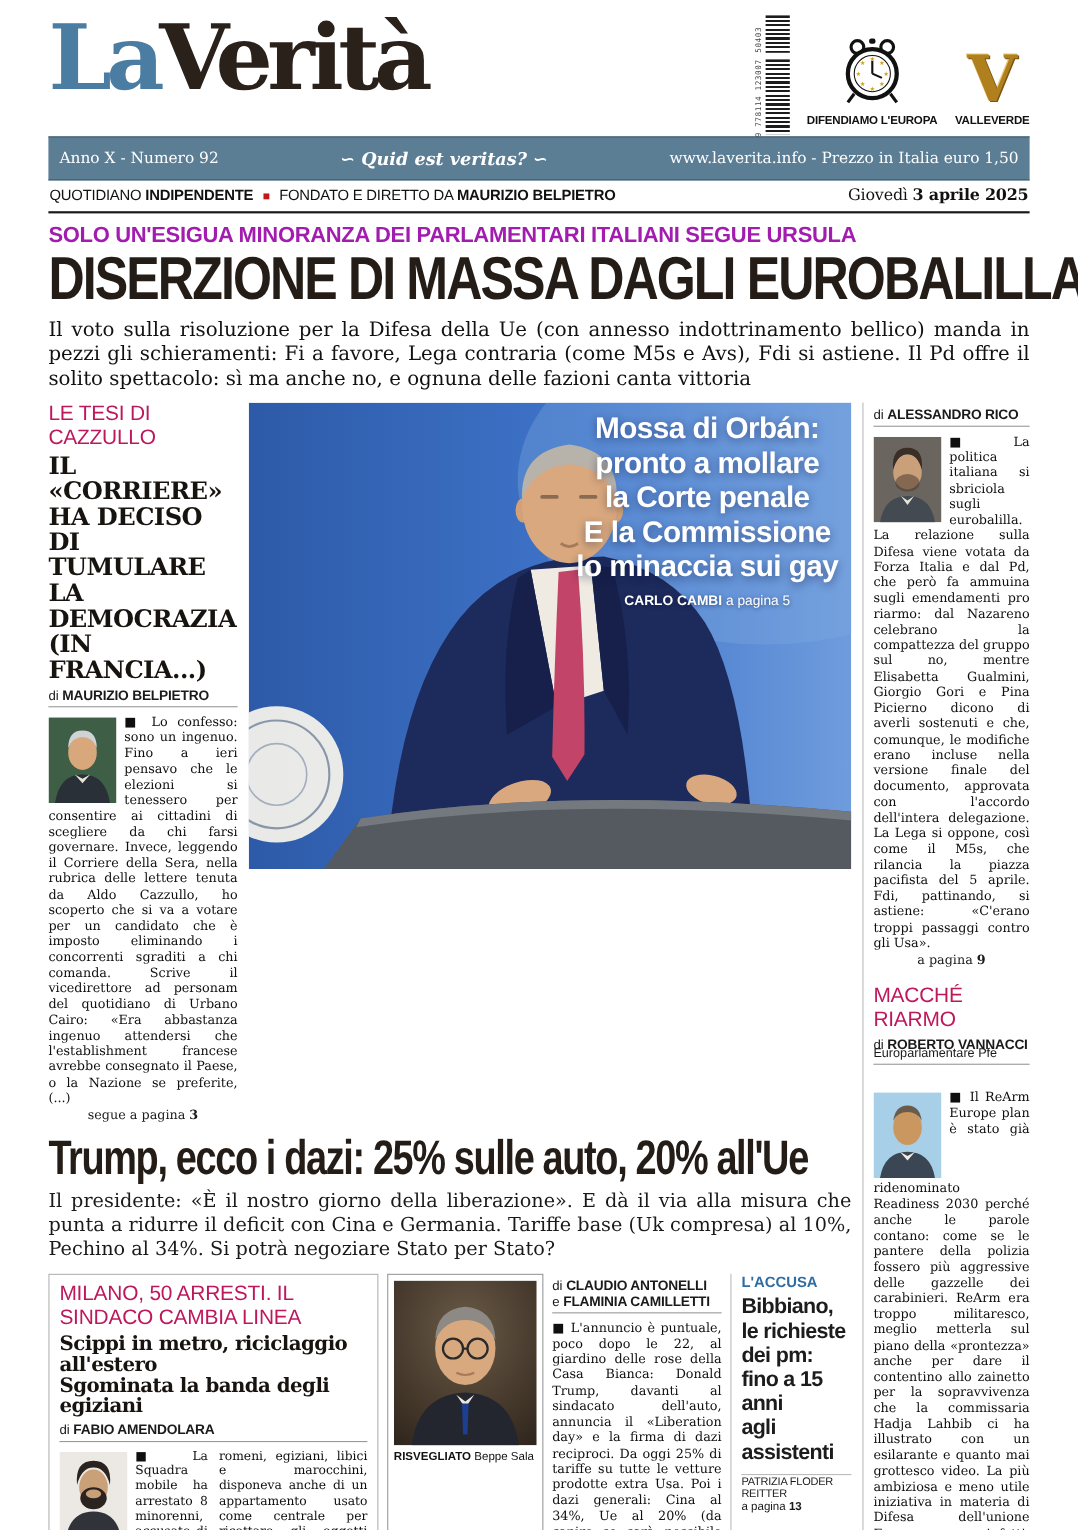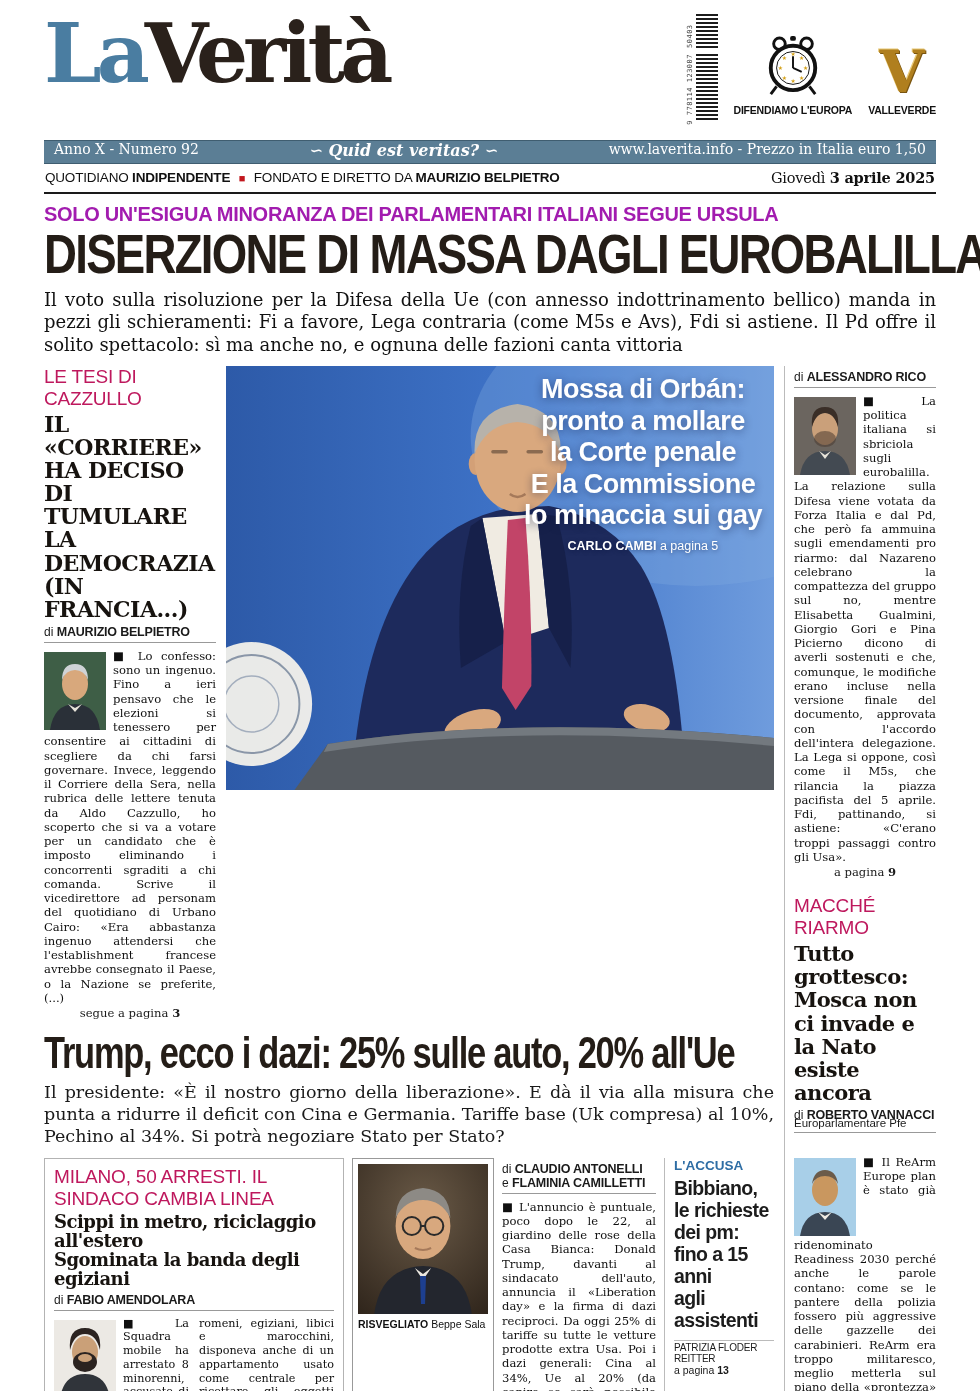--- a/index.html
+++ b/index.html
@@ -17,21 +17,21 @@
 .bc-seg{display:flex;align-items:stretch;gap:2px}
 .bc-num{writing-mode:vertical-rl;transform:rotate(180deg);font:7px "DejaVu Sans Mono",monospace;color:#444;letter-spacing:.5px}
 .bc-bars{width:22px;background:repeating-linear-gradient(180deg,#1c1c1c 0 2px,#fff 2px 4px)}
 .bc-bars.s1{height:34px}
 .bc-bars.s2{height:68px}
 .logo-block{display:flex;flex-direction:column;align-items:center;justify-content:flex-end;height:102px}
 .logo-label{font-weight:bold;font-size:10.5px;letter-spacing:-.2px;color:#111;margin-top:3px;white-space:nowrap}
 .vv-letter{font-family:"DejaVu Serif",serif;font-weight:bold;font-size:58px;line-height:1;color:#b07f1e;text-shadow:1px 1px 0 #7a5510,-1px -1px 0 #e8ca7a}
 
 
-.band{margin-top:18px;background:#5b7e95;color:#fff;display:flex;justify-content:space-between;align-items:flex-start;height:24px;padding:0 10px;font-family:"DejaVu Serif",serif;font-size:14px;border-top:1px solid #3f5d70;border-bottom:1px solid #3f5d70}
+.band{margin-top:2px;background:#5b7e95;color:#fff;display:flex;justify-content:space-between;align-items:center;height:40px;padding:0 10px;font-family:"DejaVu Serif",serif;font-size:14px;border-top:1px solid #3f5d70;border-bottom:1px solid #3f5d70}
 .band .center{font-style:italic;font-weight:bold;font-size:16px}
 .folio{display:flex;justify-content:space-between;align-items:center;padding:5px 1px 6px;border-bottom:2px solid #1a1a1a;font-size:13.5px;color:#111;letter-spacing:-.2px}
 .folio .sq{color:#c2171d;font-size:11px;margin:0 5px}
 .folio .date{font-family:"DejaVu Serif",serif;font-size:14.5px}
 
 
 .kicker{color:#a21caf;font-weight:bold;font-size:20px;letter-spacing:-.3px;margin-top:9px;white-space:nowrap}
 .hl-black{font-weight:bold;color:#241d17}
 .lead-hl{margin-top:1px;overflow:visible}
 .lead-hl span{display:block;font-size:53px;line-height:1.02;letter-spacing:-2px;transform:scale(.86,1.04);transform-origin:0 50%;width:117%;white-space:nowrap}
@@ -336,21 +336,20 @@
                 <path d="M18,30 Q16,10 31,10 Q46,10 44,30 Q40,16 31,16 Q22,16 18,30 Z" fill="#3a2e27"></path>
               </svg>
           </span>
           <p class="body">■ La politica italiana si sbriciola sugli eurobalilla. La relazione sulla Difesa viene votata da Forza Italia e dal Pd, che però fa ammuina sugli emendamenti pro riarmo: dal Nazareno celebrano la compattezza del gruppo sul no, mentre Elisabetta Gualmini, Giorgio Gori e Pina Picierno dicono di averli sostenuti e che, comunque, le modifiche erano incluse nella versione finale del documento, approvata con l'accordo dell'intera delegazione. La Lega si oppone, così come il M5s, che rilancia la piazza pacifista del 5 aprile. Fdi, pattinando, si astiene: «C'erano troppi passaggi contro gli Usa».</p>
           <p class="more"><span>a pagina </span><b>9</b></p>
         </div>
       </section>
 
       <section class="rail-sect2">
         <div class="kicker-sm">MACCHÉ RIARMO</div>
-        <h2 class="serif-hl vann">Tutto grottesco: Mosca non ci invade e la Nato esiste ancora</h2>
         <div class="byline" style="border-bottom:none;margin-bottom:0;padding-bottom:0">
           <span>di </span><b>ROBERTO VANNACCI</b>
         </div>
         <div class="byrole">Europarlamentare Pfe</div>
         <div>
           <span class="mug">
             <svg viewBox="0 0 62 78">
                 <rect width="62" height="78" fill="#a8cfe8"></rect>
                 <path d="M6,78 Q10,54 31,54 Q52,54 56,78 Z" fill="#3a4654"></path>
                 <path d="M24,54 L31,62 L38,54 L31,58 Z" fill="#f0ece4"></path>

